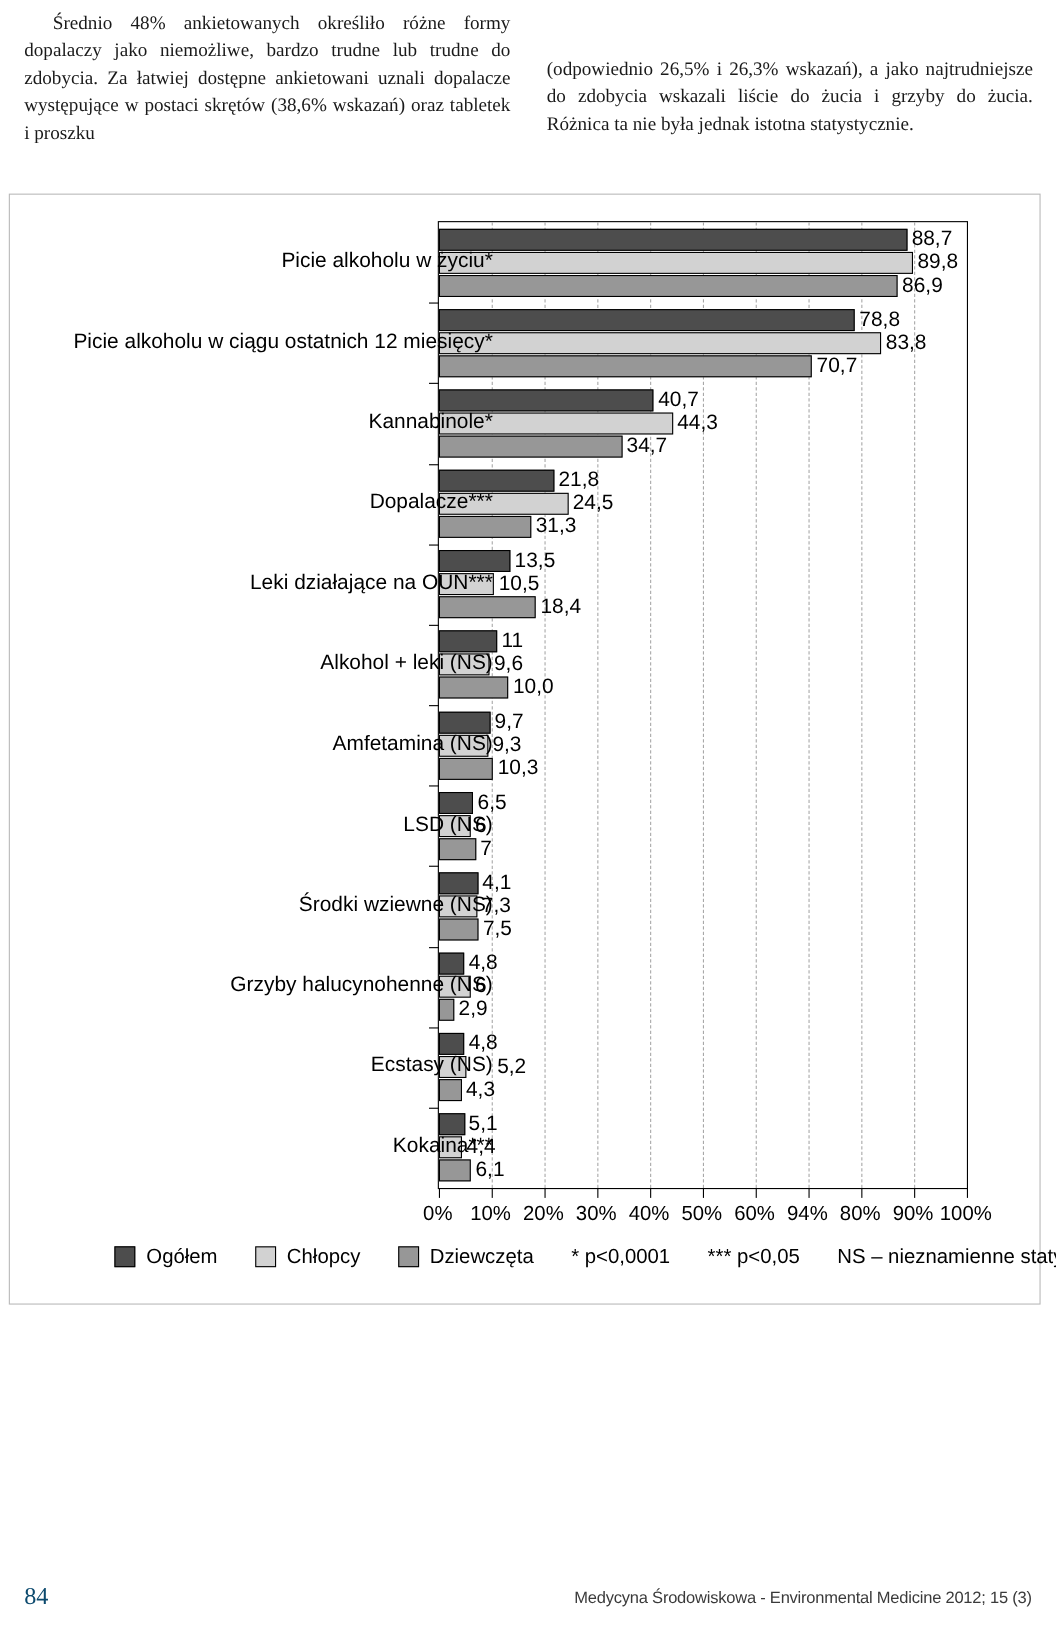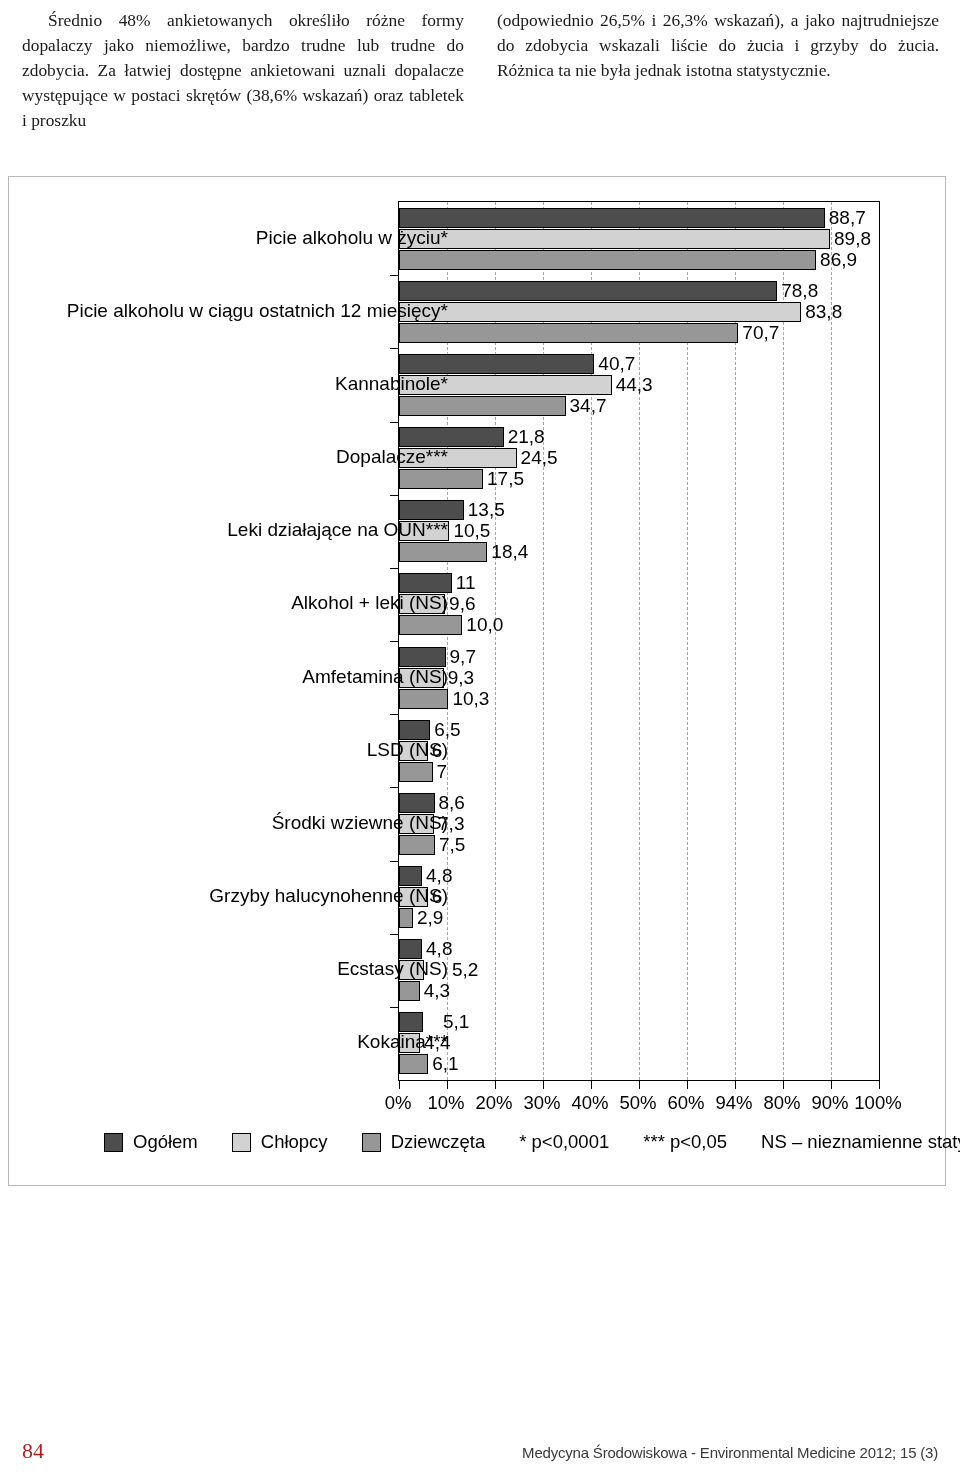--- a/index.html
+++ b/index.html
@@ -16,21 +16,21 @@
   .bodytext{
     position:absolute;
     top:8px;
     font-family:"Liberation Serif", serif;
     font-size:17.4px;
     line-height:25px;
     text-align:justify;
     color:#1a1a1a;
   }
   .col-left{left:22px;width:442px;}
-  .col-right{left:497px;width:442px;}
+  .col-right{left:497px;width:442px;margin-top:42px;}
   .col-left .para{text-indent:26px;}
   .para{margin:0;}
 
   
   .figure-frame{
     position:absolute;
     left:8px;
     top:176px;
     width:938px;
     height:1010px;
@@ -158,21 +158,21 @@
   }
   .caption b{font-weight:bold;}
 
   
   .pagenum{
     position:absolute;
     left:22px;
     top:1438px;
     font-family:"Liberation Serif", serif;
     font-size:22px;
-    color:#b91c1c;
+    color:#0c4a6e;
   }
   .footer-right{
     position:absolute;
     right:22px;
     top:1444px;
     font-family:"Liberation Sans", sans-serif;
     font-size:15px;
     letter-spacing:-0.2px;
     color:#3a3a3a;
   }
@@ -239,21 +239,21 @@
       <div class="vlabel" style="left: 195.36px; top: 151.917px;">40,7</div>
       <div class="bar s1" style="top: 172.917px; width: 212.64px;"></div>
       <div class="vlabel" style="left: 212.64px; top: 172.917px;">44,3</div>
       <div class="bar s2" style="top: 193.917px; width: 166.56px;"></div>
       <div class="vlabel" style="left: 166.56px; top: 193.917px;">34,7</div>
       <div class="bar s0" style="top: 225.083px; width: 104.64px;"></div>
       <div class="vlabel" style="left: 104.64px; top: 225.083px;">21,8</div>
       <div class="bar s1" style="top: 246.083px; width: 117.6px;"></div>
       <div class="vlabel" style="left: 117.6px; top: 246.083px;">24,5</div>
       <div class="bar s2" style="top: 267.083px; width: 84px;"></div>
-      <div class="vlabel" style="left: 84px; top: 267.083px;">17,5</div>
+      <div class="vlabel" style="left: 84px; top: 267.083px;">31,3</div>
       <div class="bar s0" style="top: 298.25px; width: 64.8px;"></div>
       <div class="vlabel" style="left: 64.8px; top: 298.25px;">13,5</div>
       <div class="bar s1" style="top: 319.25px; width: 50.4px;"></div>
       <div class="vlabel" style="left: 50.4px; top: 319.25px;">10,5</div>
       <div class="bar s2" style="top: 340.25px; width: 88.32px;"></div>
       <div class="vlabel" style="left: 88.32px; top: 340.25px;">18,4</div>
       <div class="bar s0" style="top: 371.417px; width: 52.8px;"></div>
       <div class="vlabel" style="left: 52.8px; top: 371.417px;">11</div>
       <div class="bar s1" style="top: 392.417px; width: 46.08px;"></div>
       <div class="vlabel" style="left: 46.08px; top: 392.417px;">9,6</div>
@@ -265,39 +265,39 @@
       <div class="vlabel" style="left: 44.64px; top: 465.583px;">9,3</div>
       <div class="bar s2" style="top: 486.583px; width: 49.44px;"></div>
       <div class="vlabel" style="left: 49.44px; top: 486.583px;">10,3</div>
       <div class="bar s0" style="top: 517.75px; width: 31.2px;"></div>
       <div class="vlabel" style="left: 31.2px; top: 517.75px;">6,5</div>
       <div class="bar s1" style="top: 538.75px; width: 28.8px;"></div>
       <div class="vlabel" style="left: 28.8px; top: 538.75px;">6</div>
       <div class="bar s2" style="top: 559.75px; width: 33.6px;"></div>
       <div class="vlabel" style="left: 33.6px; top: 559.75px;">7</div>
       <div class="bar s0" style="top: 590.917px; width: 35.52px;"></div>
-      <div class="vlabel" style="left: 35.52px; top: 590.917px;">8,6</div>
+      <div class="vlabel" style="left: 35.52px; top: 590.917px;">4,1</div>
       <div class="bar s1" style="top: 611.917px; width: 35.04px;"></div>
       <div class="vlabel" style="left: 35.04px; top: 611.917px;">7,3</div>
       <div class="bar s2" style="top: 632.917px; width: 36px;"></div>
       <div class="vlabel" style="left: 36px; top: 632.917px;">7,5</div>
       <div class="bar s0" style="top: 664.083px; width: 23.04px;"></div>
       <div class="vlabel" style="left: 23.04px; top: 664.083px;">4,8</div>
       <div class="bar s1" style="top: 685.083px; width: 28.8px;"></div>
       <div class="vlabel" style="left: 28.8px; top: 685.083px;">6</div>
       <div class="bar s2" style="top: 706.083px; width: 13.92px;"></div>
       <div class="vlabel" style="left: 13.92px; top: 706.083px;">2,9</div>
       <div class="bar s0" style="top: 737.25px; width: 23.04px;"></div>
       <div class="vlabel" style="left: 23.04px; top: 737.25px;">4,8</div>
       <div class="bar s1" style="top: 758.25px; width: 24.96px;"></div>
       <div class="vlabel" style="left: 24.96px; top: 758.25px; margin-left: 24px;">5,2</div>
       <div class="bar s2" style="top: 779.25px; width: 20.64px;"></div>
       <div class="vlabel" style="left: 20.64px; top: 779.25px;">4,3</div>
       <div class="bar s0" style="top: 810.417px; width: 24.48px;"></div>
-      <div class="vlabel" style="left: 40px; top: 810.417px; text-align: center;">5,1</div>
+      <div class="vlabel" style="left: 23px; top: 810.417px; text-align: center;">5,1</div>
       <div class="bar s1" style="top: 831.417px; width: 21.12px;"></div>
       <div class="vlabel" style="left: 21.12px; top: 831.417px;">4,4</div>
       <div class="bar s2" style="top: 852.417px; width: 29.28px;"></div>
       <div class="vlabel" style="left: 29.28px; top: 852.417px;">6,1</div>
     </div>
 
   <div id="cat-labels">
       <div class="cat-label" style="top: 50.5833px;">Picie alkoholu w życiu*</div>
       <div class="cat-label" style="top: 123.75px;">Picie alkoholu w ciągu ostatnich 12 miesięcy*</div>
       <div class="cat-label" style="top: 196.917px;">Kannabinole*</div>

